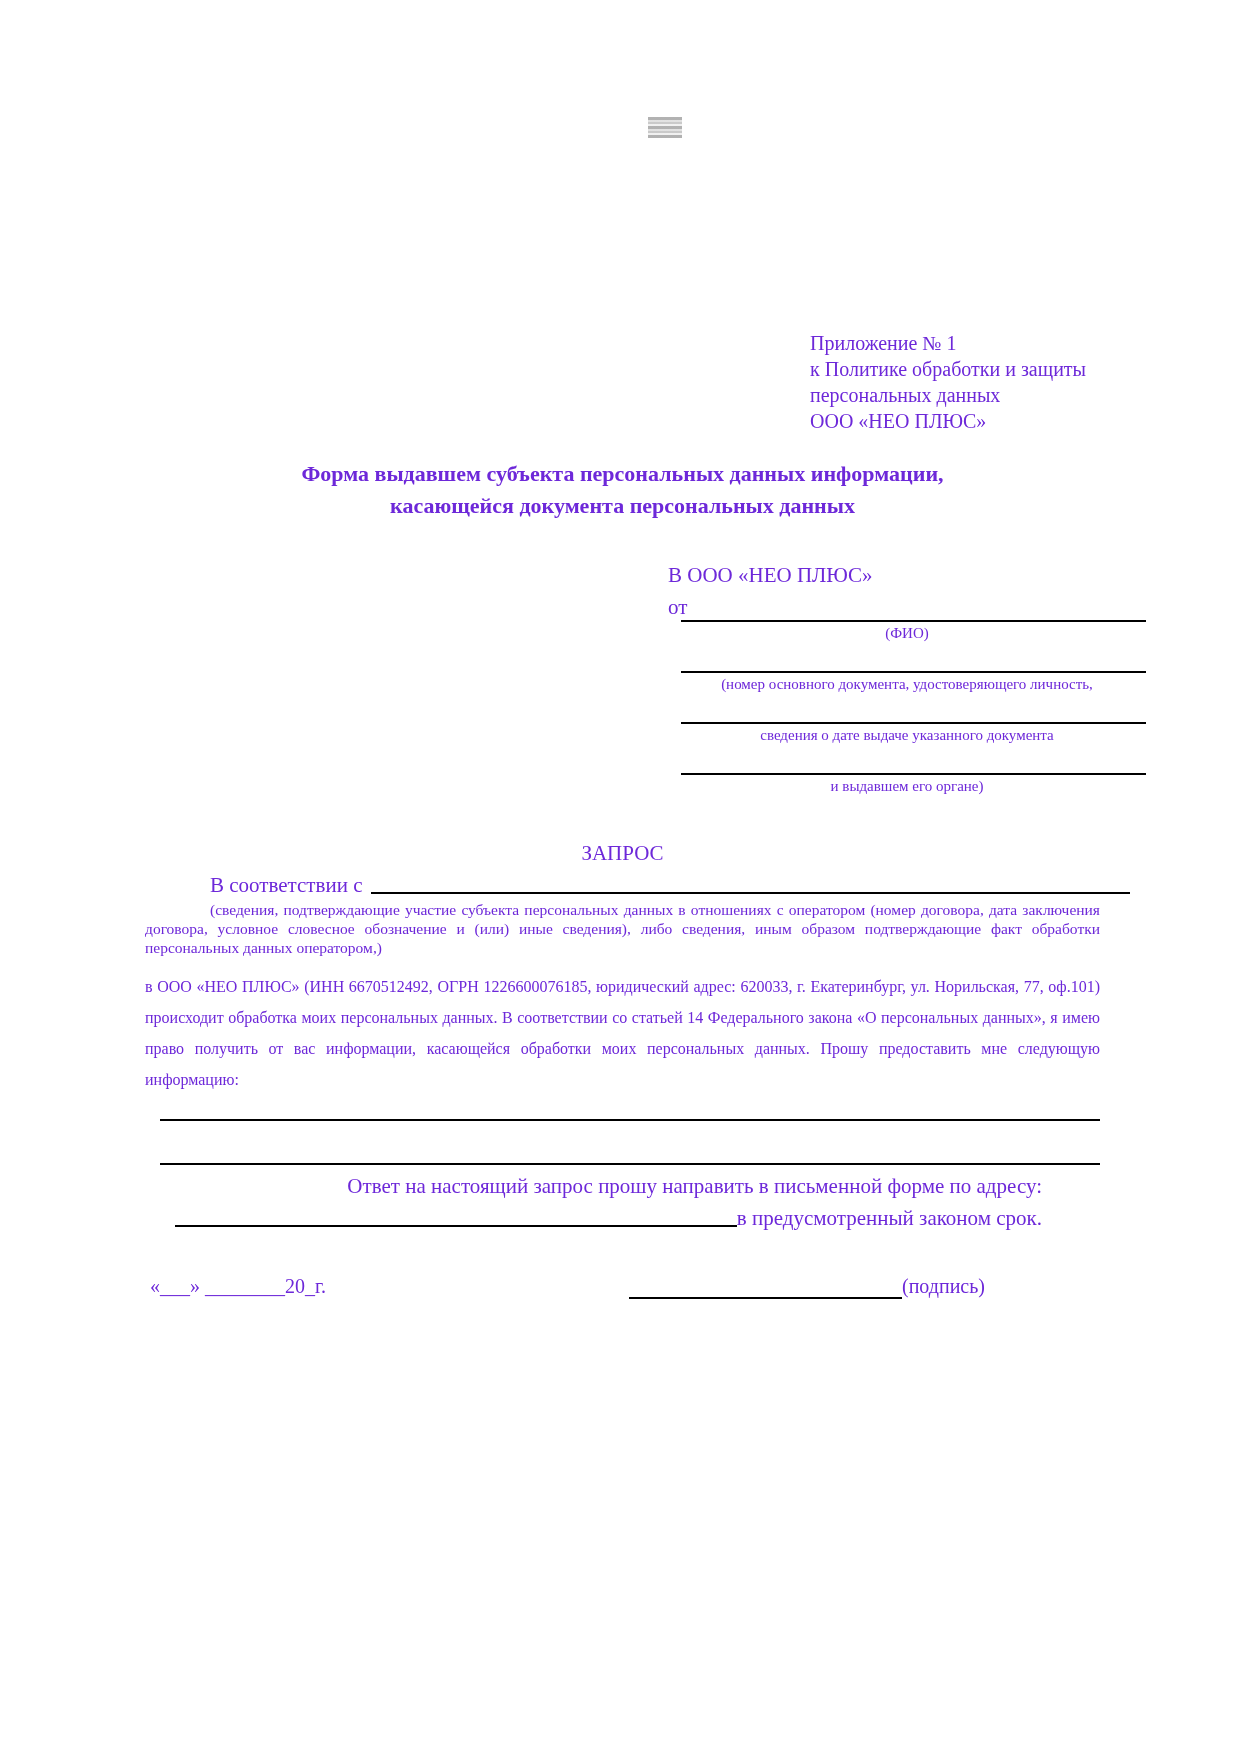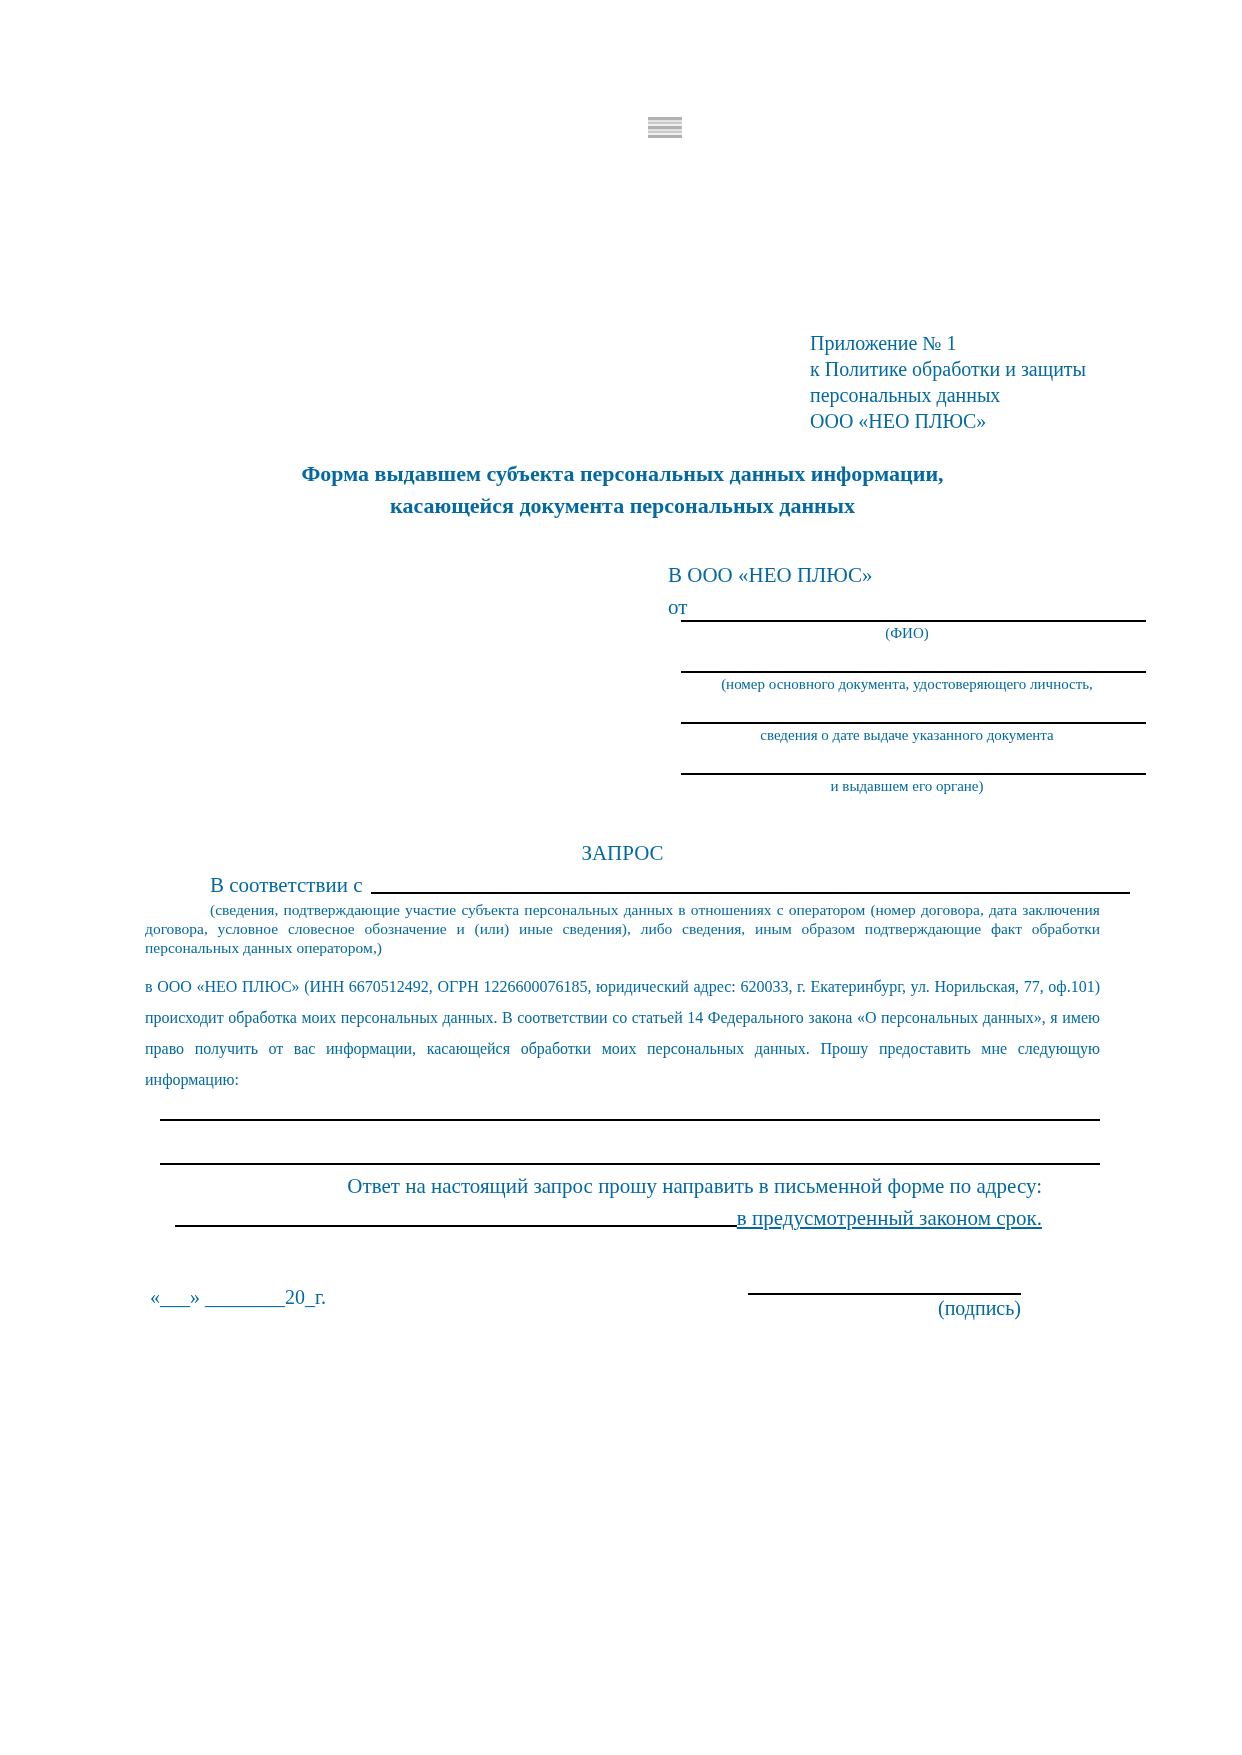--- a/index.html
+++ b/index.html
@@ -2,21 +2,21 @@
 <html><head>
 <meta charset="utf-8">
 <style>
   *{margin:0;padding:0;box-sizing:border-box;}
   html,body{background:#888;}
   .page{
     position:relative;
     width:1242px;height:1755px;
     margin:0 auto;
     background:#ffffff;
-    color:#0369a1;
+    color:#6d28d9;
     font-family:"Liberation Serif","DejaVu Serif",serif;
     padding:330px 142px 0 145px;
     overflow:hidden;
   }
   
   .top-icon{
     position:absolute;left:648px;top:117px;width:34px;height:21px;
     background:repeating-linear-gradient(180deg,#a9a9a9 0 3px,#dedede 3px 5px,#c4c4c4 5px 7px,#efefef 7px 9px);
     opacity:.9;
   }
@@ -33,24 +33,24 @@
   .intro-text{white-space:nowrap;padding-left:65px;}
   .intro-fill{flex:1;height:22px;border-bottom:2px solid #000;margin-left:8px;margin-right:-30px;}
   .small-print{margin-top:2px;font-size:15.5px;line-height:19px;text-align:justify;text-indent:65px;}
   .body-text{margin-top:14px;font-size:16px;line-height:31px;text-align:justify;}
   .blank-line{border-top:2px solid #000;margin-left:15px;height:0;}
   .blank-line.one{margin-top:24px;}
   .blank-line.two{margin-top:42px;}
   .answer-line1{margin-top:8px;font-size:21px;line-height:26px;text-align:right;padding-right:58px;}
   .answer-line2{display:flex;margin-top:6px;font-size:21px;line-height:26px;padding-right:58px;}
   .addr-fill{flex:1;height:22px;border-bottom:2px solid #000;margin-left:30px;}
-  .answer-suffix{white-space:nowrap;text-decoration:underline;}
+  .answer-suffix{white-space:nowrap;}
   .sig-row{display:flex;margin-top:42px;font-size:20px;line-height:26px;align-items:center;}
   .sig-date{padding-left:5px;white-space:nowrap;}
-  .sig-group{margin-left:auto;margin-right:79px;display:flex;align-items:flex-end;flex-direction:column;}
+  .sig-group{margin-left:auto;margin-right:115px;display:flex;align-items:flex-end;}
   .sig-line{display:inline-block;width:273px;height:22px;border-bottom:2px solid #000;}
   .sig-label{white-space:nowrap;}
 </style>
 </head>
 <body>
 
 <div class="page">
 
   <div class="top-icon"></div>
 

